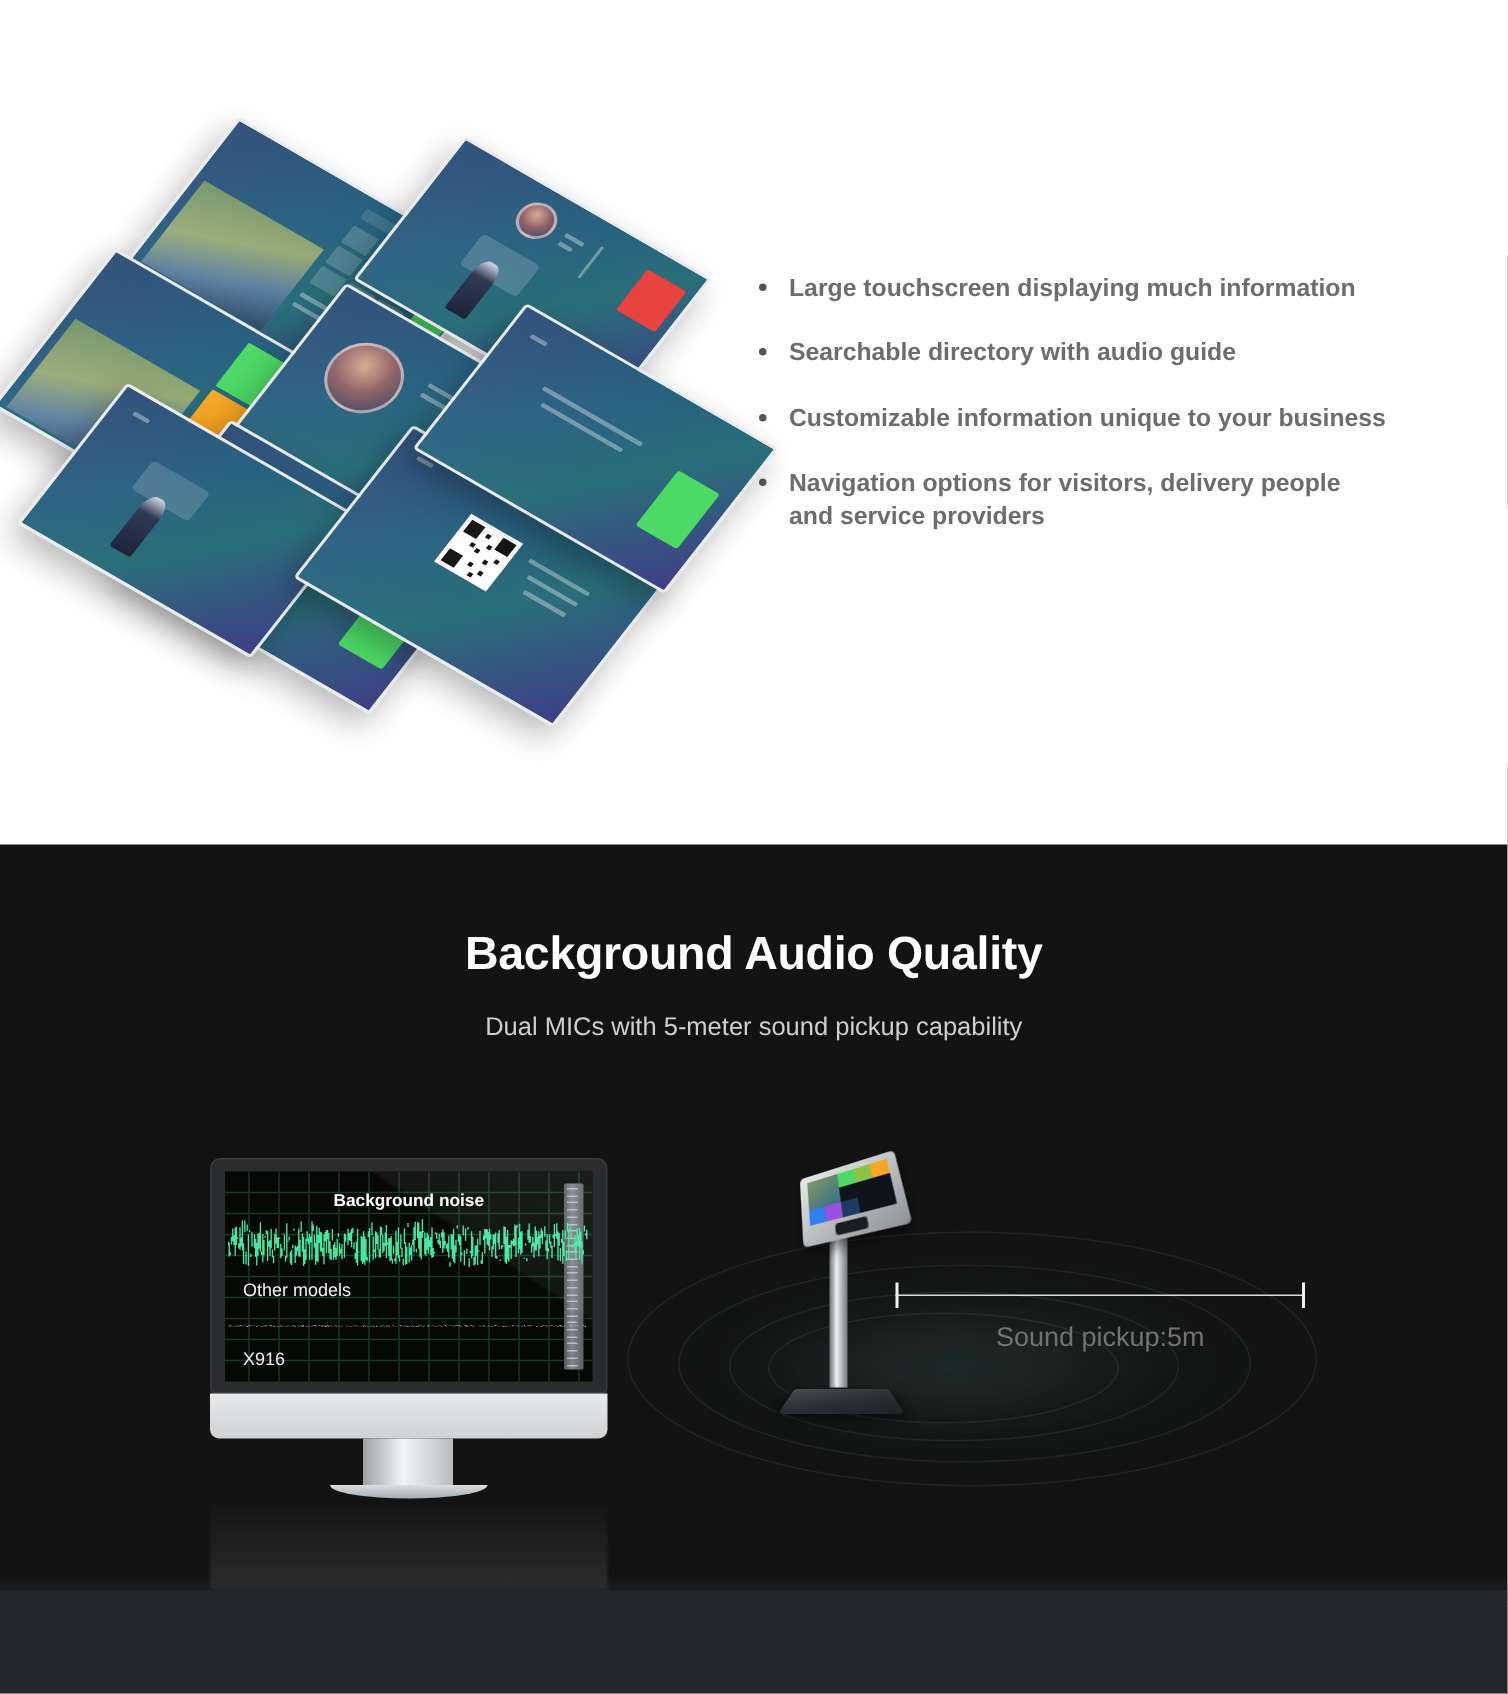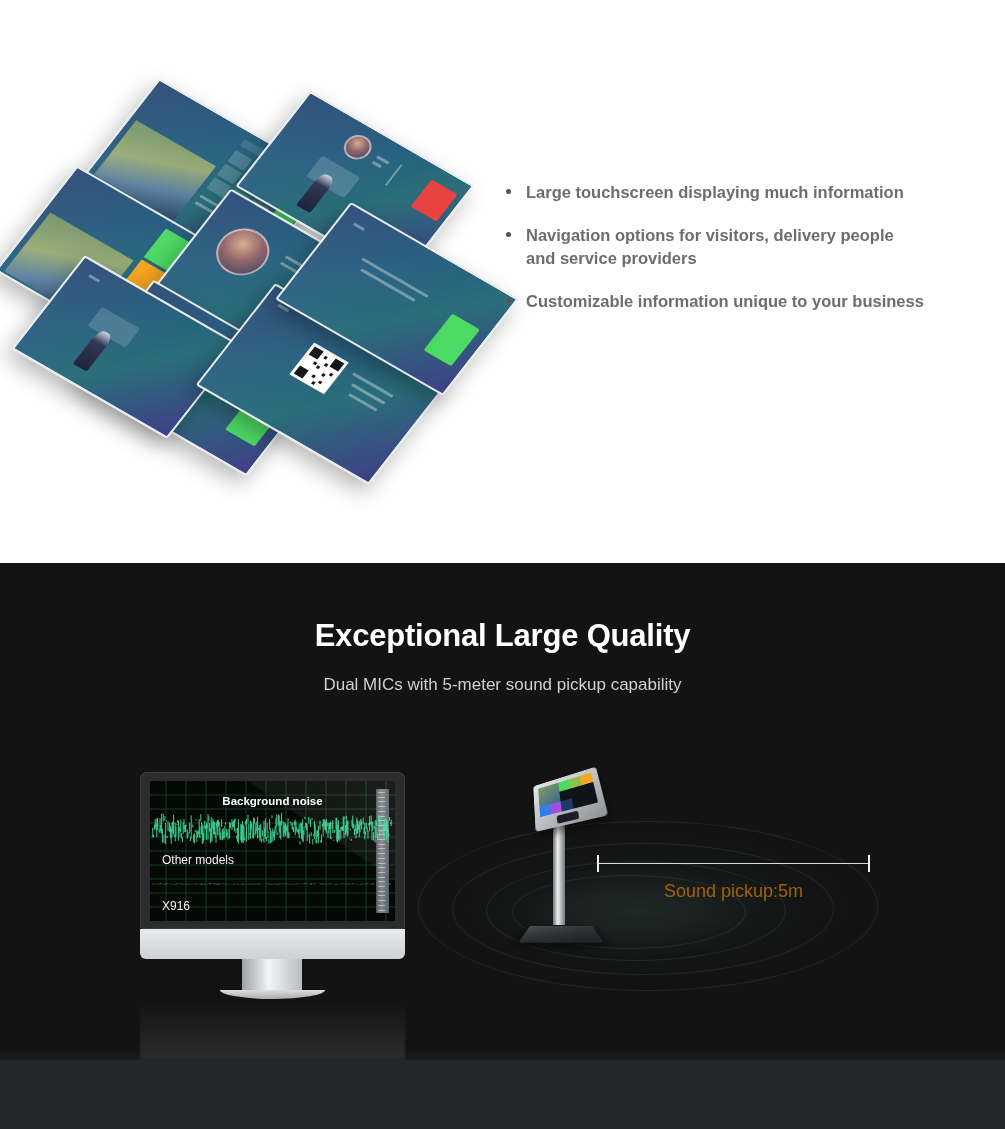--- a/index.html
+++ b/index.html
@@ -208,21 +208,21 @@
     border-radius:4px;
     box-shadow: 0 6px 14px rgba(0,0,0,.6);
   }
 
   
   #measure { position:absolute; left:597px; top:300px; width:273px; height:1px; }
   #measure .bar { position:absolute; left:0; top:0; width:273px; height:1px; background:#d9dbdd; }
   #measure .cap { position:absolute; top:-8px; width:1.5px; height:17px; background:#eef0f1; }
   #measure-label {
     position:absolute; left:597px; top:318px; width:273px; text-align:center;
-    color:#a16207; font-size:18px;
+    color:#737373; font-size:18px;
   }
 </style>
 </head>
 <body>
 
 <div id="page">
 
   <section id="section-top">
 
     <div id="collage">
@@ -321,40 +321,44 @@
       </div>
 
     </div>
 
     <div id="copy">
       <ul id="bullets">
         <li>
           <span class="dot"></span>
           <span>Large touchscreen displaying much information</span>
         </li>
-        <li style="max-width:400px;">
+        <li>
           <span class="dot"></span>
-          <span>Navigation options for visitors, delivery people and service providers</span>
+          <span>Searchable directory with audio guide</span>
         </li>
         <li>
           <span class="dot"></span>
           <span>Customizable information unique to your business</span>
         </li>
+        <li style="max-width:400px;">
+          <span class="dot"></span>
+          <span>Navigation options for visitors, delivery people and service providers</span>
+        </li>
       </ul>
     </div>
   </section>
 
   <section id="section-bottom">
 
     <div class="ripple" style="left:418px; top:258px; width:460px; height:170px;"></div>
     <div class="ripple" style="left:452px; top:280px; width:382px; height:132px;"></div>
     <div class="ripple" style="left:486px; top:298px; width:300px; height:100px;"></div>
     <div class="ripple" style="left:512px; top:312px; width:234px; height:74px;"></div>
 
-    <h2 id="audio-heading">Exceptional Large Quality</h2>
+    <h2 id="audio-heading">Background Audio Quality</h2>
     <p id="audio-sub">
       <span>Dual MICs with 5-meter sound pickup capability</span><br>
     </p>
 
     <div id="monitor">
       <div id="mon-bezel">
         <div id="mon-screen">
           <svg id="grid-svg" width="245" height="140" style="position:absolute;left:0;top:0;">
             <g stroke="#1f4a32" stroke-width="1" opacity="0.75">
               <line x1="0" y1="14" x2="245" y2="14"></line>

